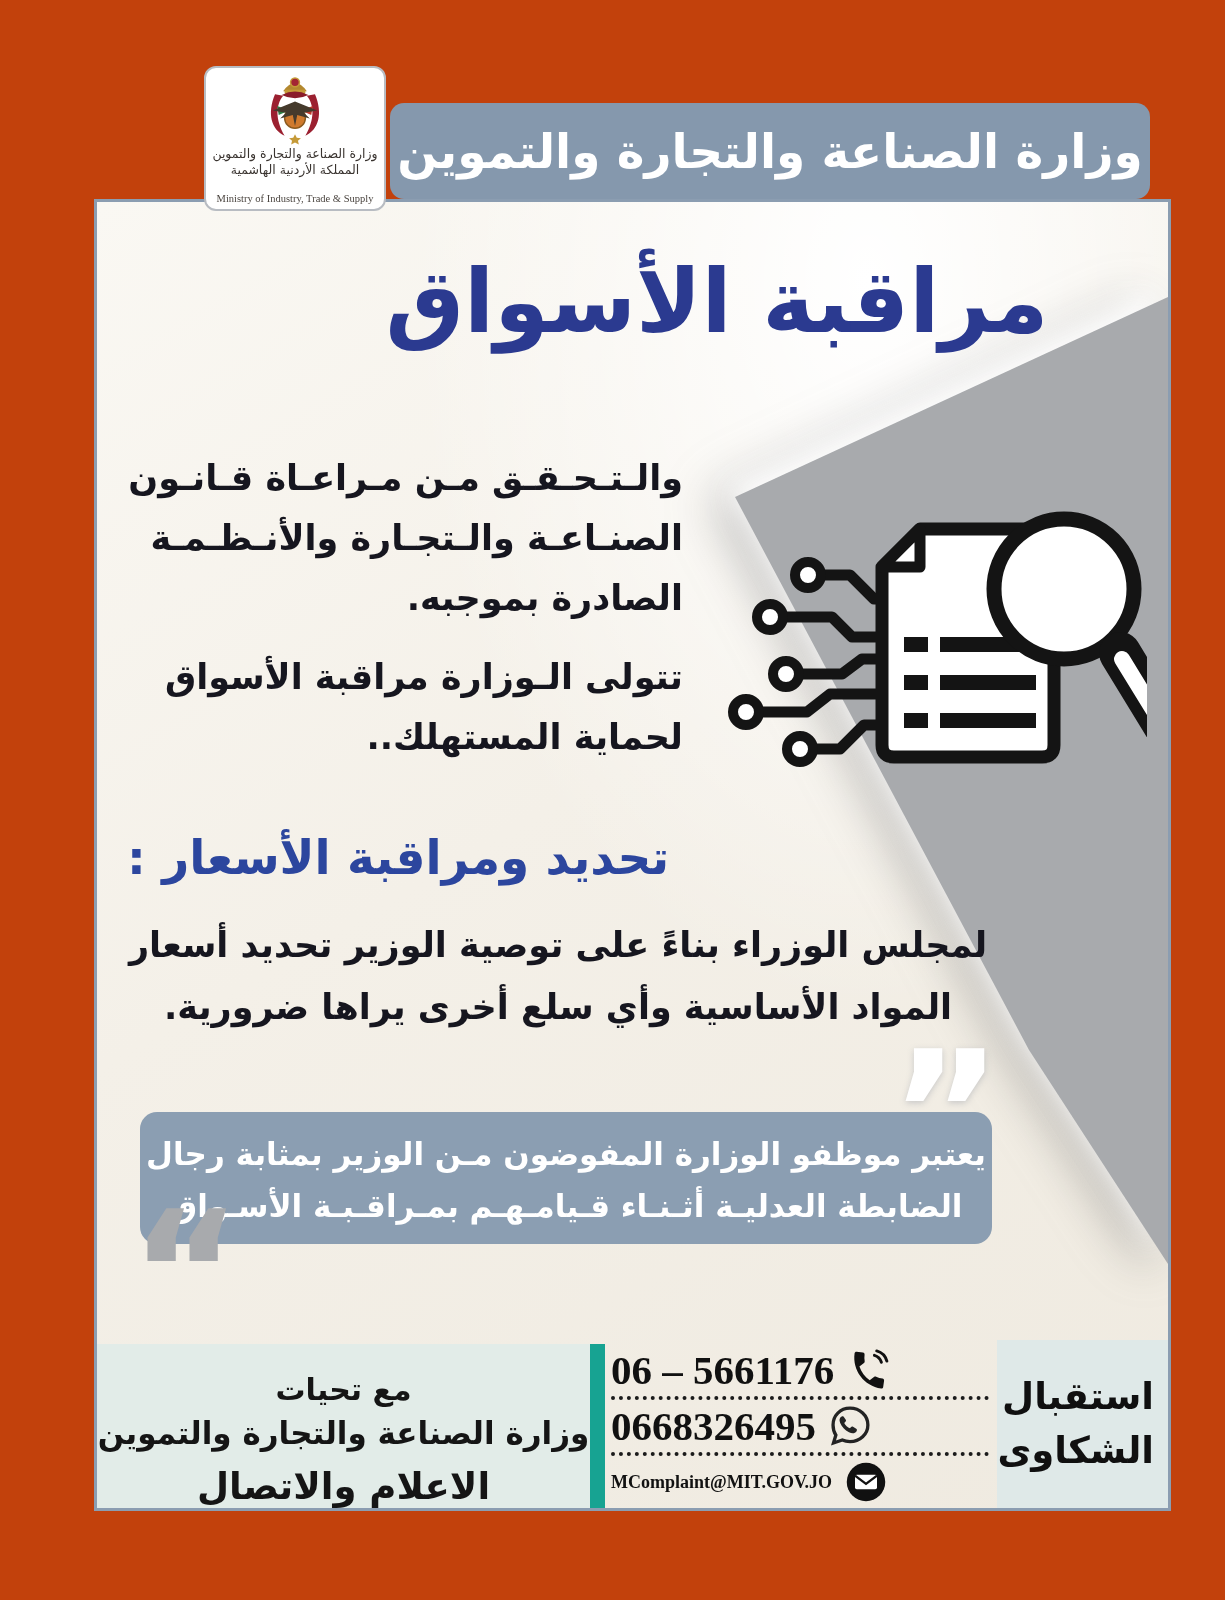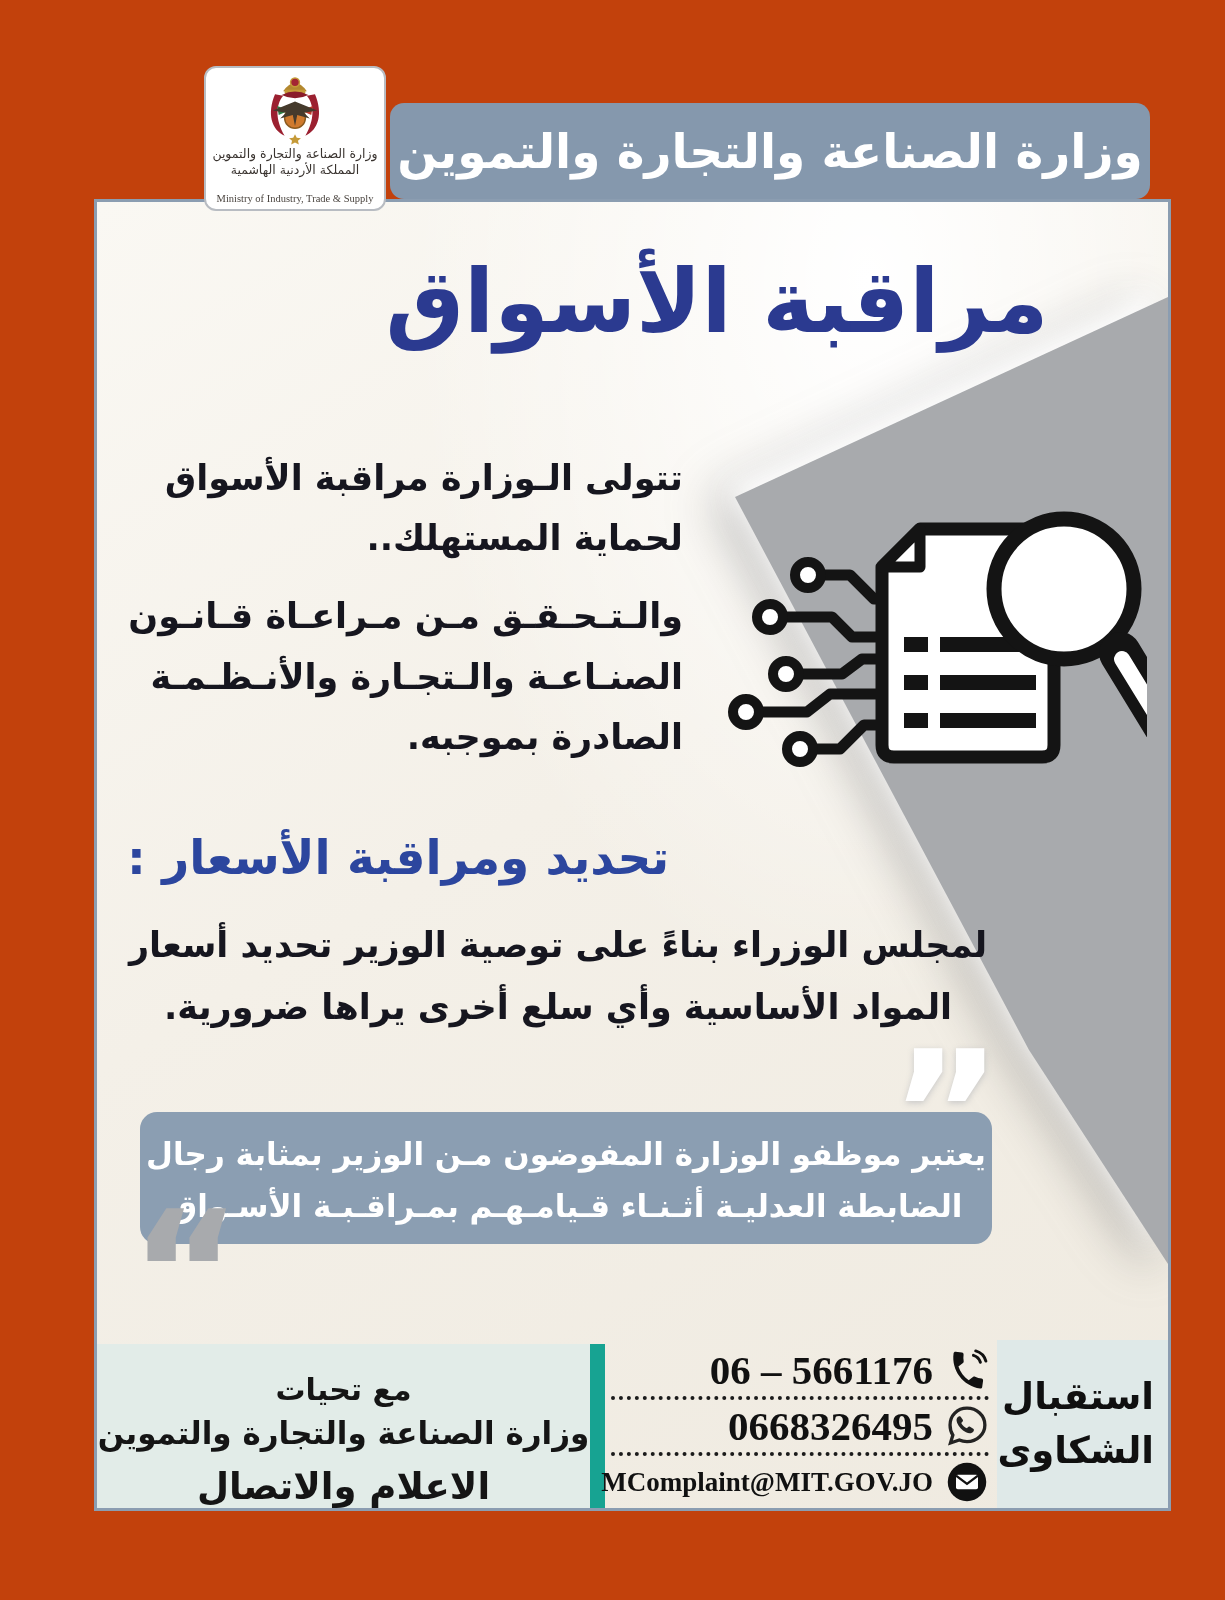--- a/index.html
+++ b/index.html
@@ -57,23 +57,23 @@
   
   .mint-box{position:absolute;left:0;top:1142px;width:493px;height:191px;background:#e2ece8;z-index:3;
     display:flex;flex-direction:column;align-items:center;justify-content:center;direction:rtl;color:#151515;}
   .greet1{font-size:30px;font-weight:700;}
   .greet2{font-size:31px;font-weight:700;margin-top:8px;}
   .greet3{font-size:37px;font-weight:700;margin-top:14px;}
   .teal-bar{position:absolute;left:493px;top:1142px;width:15px;height:164px;background:#17a392;z-index:3;}
 
   .contact{position:absolute;left:514px;top:1142px;width:378px;height:164px;z-index:3;
     display:flex;flex-direction:column;justify-content:space-evenly;}
-  .contact-row{display:flex;align-items:center;justify-content:flex-end;gap:12px;}
+  .contact-row{display:flex;align-items:center;justify-content:flex-start;gap:12px;}
   .contact-num{font-family:"Liberation Serif",serif;font-weight:700;font-size:41px;color:#111111;line-height:1;}
-  .contact-email{font-family:"Liberation Serif",serif;font-weight:700;font-size:27px;color:#111111;line-height:1;}
+  .contact-email{font-family:"Liberation Serif",serif;font-weight:700;font-size:18px;color:#111111;line-height:1;}
   .contact-sep{border-bottom:4px dotted #1b1b1b;height:0;width:100%;}
   .cicon{width:44px;height:44px;flex:0 0 auto;}
 
   .complaints-box{position:absolute;left:900px;top:1138px;width:171px;height:168px;background:#dfe9e8;z-index:3;
     display:flex;flex-direction:column;justify-content:center;direction:rtl;text-align:right;
     padding-right:14px;box-sizing:border-box;color:#101010;font-weight:700;font-size:37px;line-height:1.45;}
 </style>
 </head>
 <body>
 
@@ -139,22 +139,22 @@
 
       <circle cx="352" cy="102" r="70" fill="#ffffff" stroke="#141414" stroke-width="15"></circle>
       <line x1="400" y1="155" x2="412" y2="168" stroke="#141414" stroke-width="22"></line>
       <line x1="408" y1="166" x2="452" y2="238" stroke="#141414" stroke-width="42" stroke-linecap="round"></line>
       <line x1="410" y1="172" x2="448" y2="234" stroke="#ffffff" stroke-width="16" stroke-linecap="round"></line>
     </svg>
 
     <div class="main-title">مراقبة الأسواق</div>
 
     <div class="para-block">
+      <p>والـتـحـقـق مـن مـراعـاة قـانـون الصنـاعـة والـتجـارة والأنـظـمـة الصادرة بموجبه.</p>
       <p>تتولى الـوزارة مراقبة الأسواق لحماية المستهلك..</p>
-      <p>والـتـحـقـق مـن مـراعـاة قـانـون الصنـاعـة والـتجـارة والأنـظـمـة الصادرة بموجبه.</p>
     </div>
 
     <div class="section-title">تحديد ومراقبة الأسعار :</div>
     <div class="section-para">لمجلس الوزراء بناءً على توصية الوزير تحديد أسعار المواد الأساسية وأي سلع أخرى يراها ضرورية.</div>
 
     <div class="quote-open">”</div>
     <div class="quote-box">
       <div class="quote-line">يعتبر موظفو الوزارة المفوضون مـن الوزير بمثابة رجال</div>
       <div class="quote-line">الضابطة العدليـة أثـنـاء قـيامـهـم بمـراقـبـة الأسـواق</div>
     </div>

